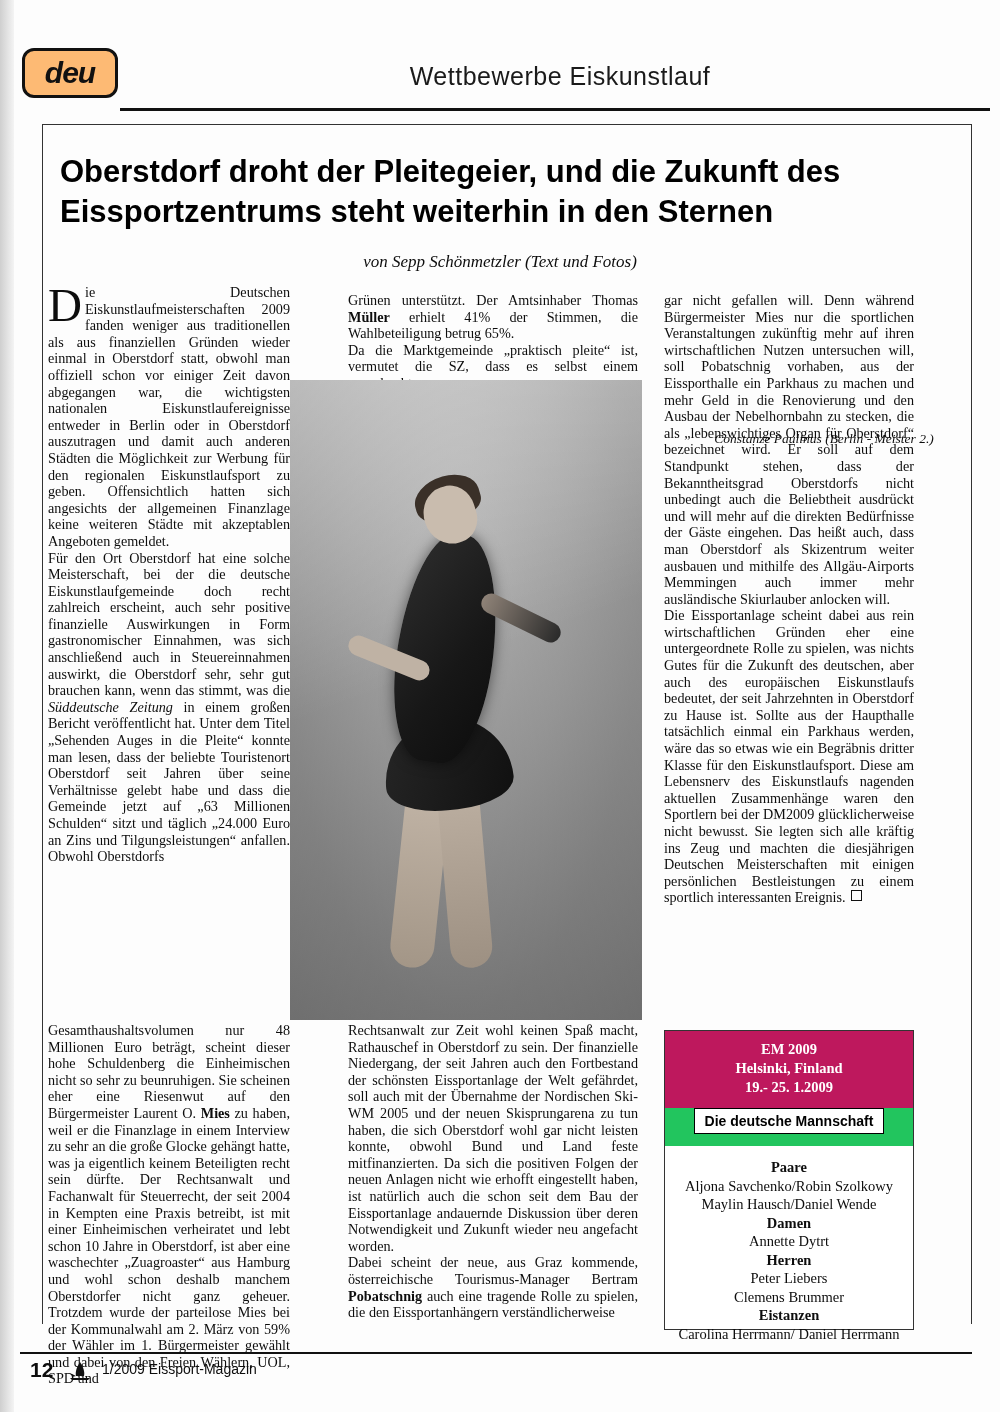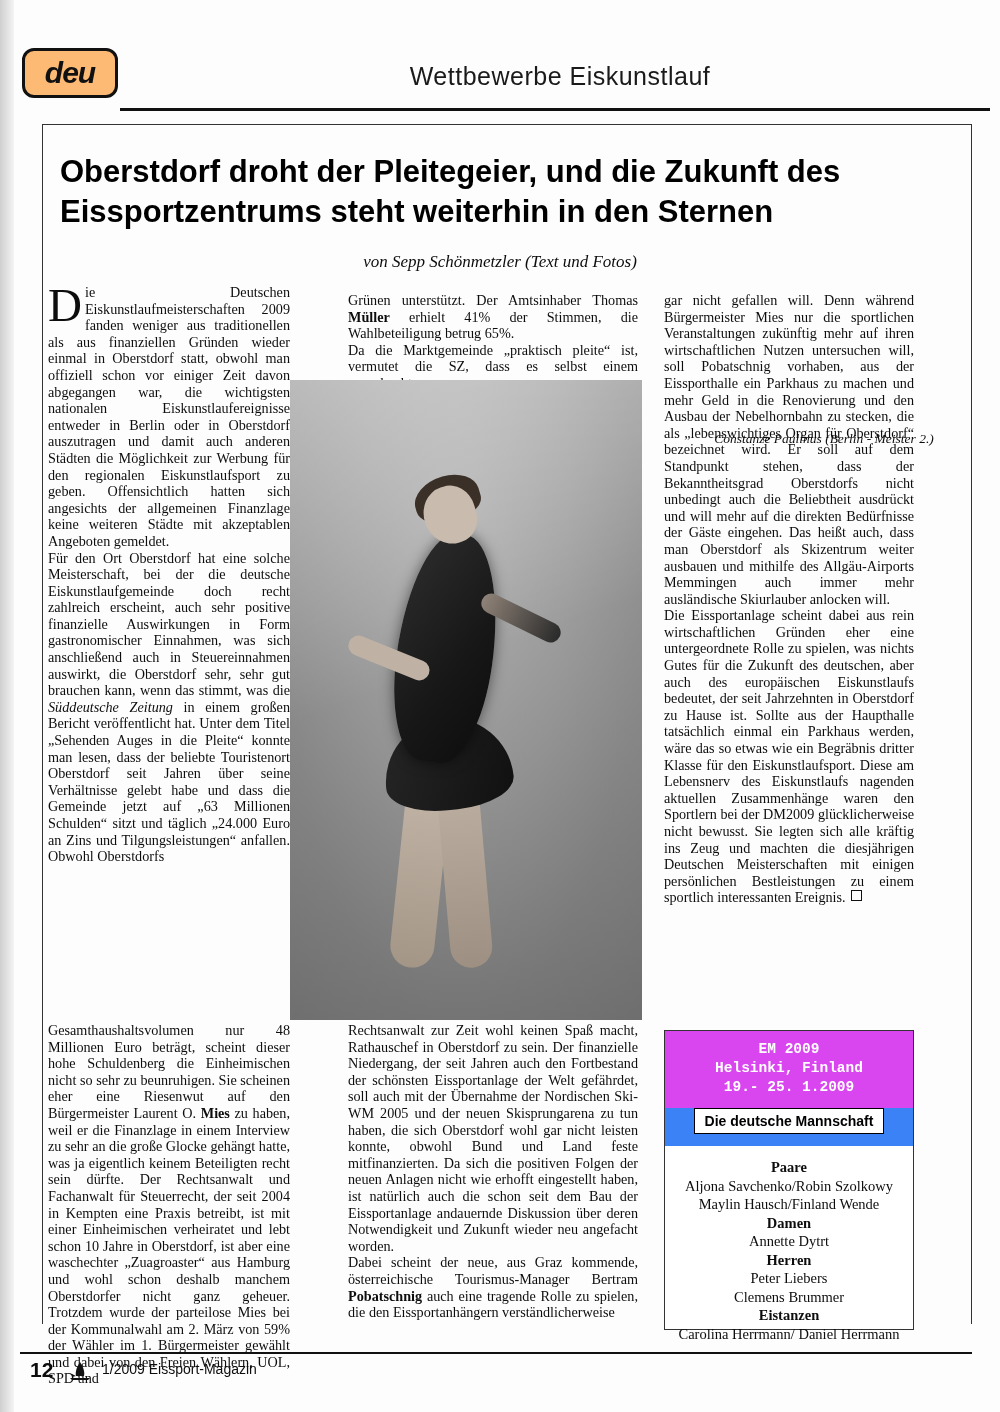--- a/index.html
+++ b/index.html
@@ -231,31 +231,31 @@
   
   .embox {
     position: absolute;
     left: 664px; top: 1030px;
     width: 250px; height: 300px;
     border: 1px solid #333;
     box-sizing: border-box;
     background: #fff;
   }
   .embox-head {
-    background: #d946ef;
+    background: #be185d;
     color: #fff;
     text-align: center;
-    font-family: Liberation Mono, monospace;
+    font-family: Liberation Serif, serif;
     font-weight: bold;
     font-size: 14.5px;
     line-height: 19px;
     padding: 9px 0 11px;
   }
   .embox-sub {
-    background: #3b82f6;
+    background: #22c55e;
     padding: 0 0 12px;
     text-align: center;
   }
   .embox-sub span {
     display: inline-block;
     background: #fff;
     color: #000;
     font-family: "Liberation Sans", sans-serif;
     font-weight: bold;
     font-size: 14px;
@@ -374,21 +374,21 @@
       <div>EM 2009</div>
       <div>Helsinki, Finland</div>
       <div>19.- 25. 1.2009</div>
     </div>
     <div class="embox-sub">
       <span>Die deutsche Mannschaft</span>
     </div>
     <div class="embox-body">
       <div class="cat">Paare</div>
       <div>Aljona Savchenko/Robin Szolkowy</div>
-      <div>Maylin Hausch/Finland Wende</div>
+      <div>Maylin Hausch/Daniel Wende</div>
       <div class="cat">Damen</div>
       <div>Annette Dytrt</div>
       <div class="cat">Herren</div>
       <div>Peter Liebers</div>
       <div>Clemens Brummer</div>
       <div class="cat">Eistanzen</div>
       <div>Carolina Herrmann/ Daniel Herrmann</div>
     </div>
   </div>
 

